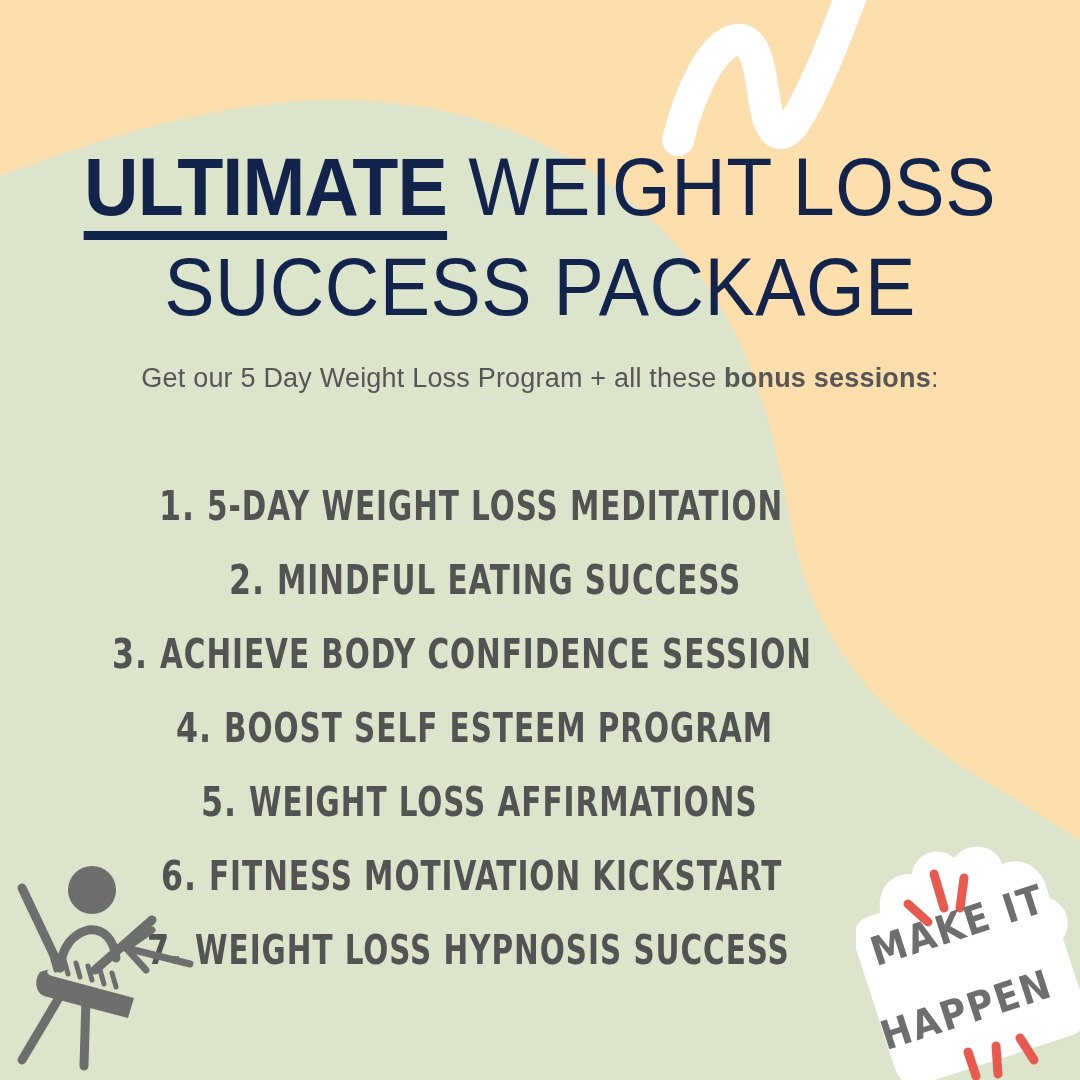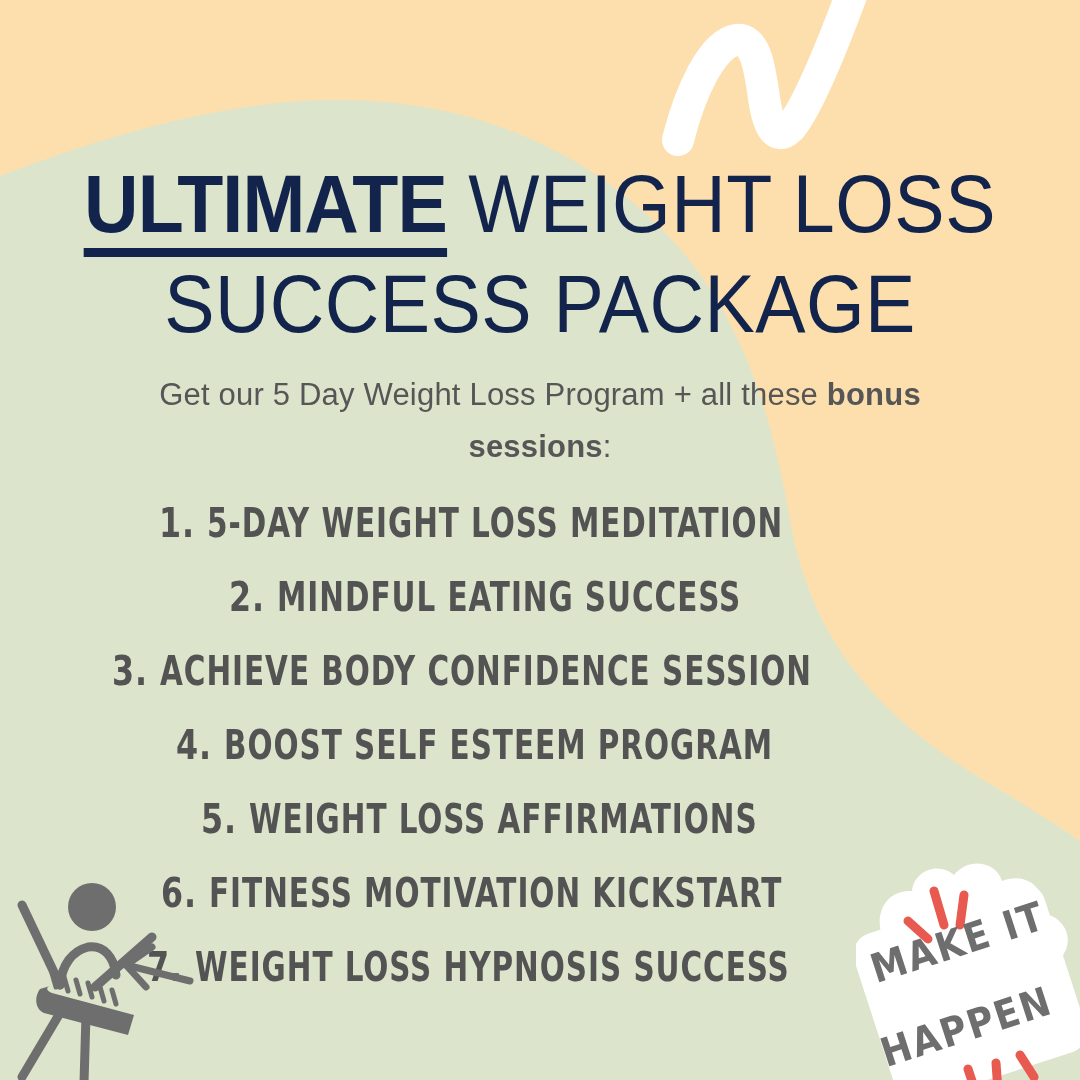--- a/index.html
+++ b/index.html
@@ -14,21 +14,21 @@
     position:relative;
     width:1080px; height:1080px;
     overflow:hidden;
   }
   .bg-layer {
     position:absolute; inset:0;
     width:1080px; height:1080px;
   }
   .content {
     position:absolute; inset:0;
-    width:1080px; height:1045px;margin-top:17px;
+    width:1080px; height:1045px;
   }
 
   
   .title-block {
     position:absolute;
     top:140px; left:0; width:1080px;
     text-align:center;
   }
   .title-line {
     font-family:"Liberation Sans", sans-serif;
@@ -48,21 +48,21 @@
     display:inline-block;
     line-height:0.96;
   }
 
   
   .subtitle {
     position:absolute;
     top:352px; left:120px; width:840px;
     text-align:center;
     color:#565656;
-    font-size:31px;
+    font-size:27px;
     line-height:52px;
     font-weight:400;
     letter-spacing:0.2px;
   }
   .subtitle b { font-weight:700; }
 
   
   .list {
     position:absolute;
     top:482px; left:0; width:1080px;

